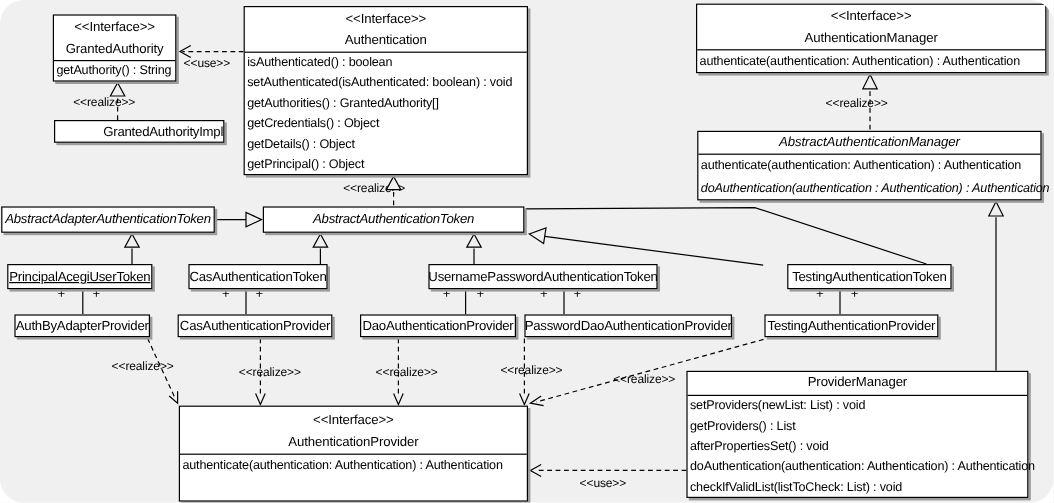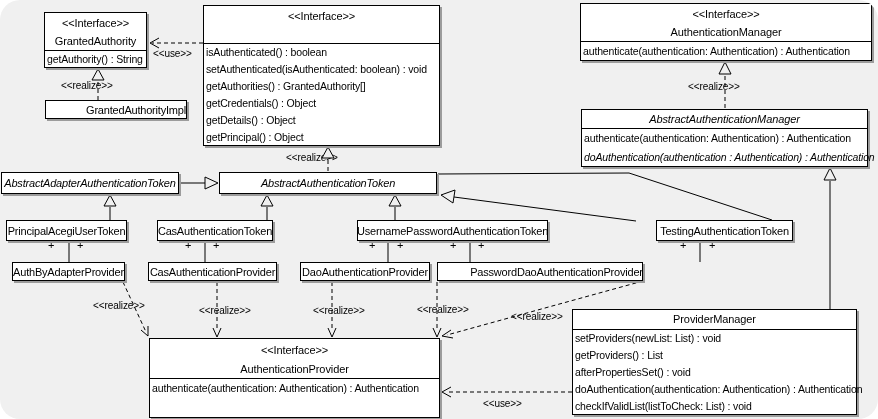--- a/index.html
+++ b/index.html
@@ -116,20 +116,21 @@
     <div class="m" style="line-height:16px;">getAuthority() : String</div>
   </div>
 
   <div class="box single" style="left:45px;top:100px;width:100px;height:17px;padding-left:40px;">
     <span>GrantedAuthorityImpl</span>
   </div>
 
   <div class="box" style="left:203px;top:5px;width:235px;height:139px;">
     <div class="hdr" style="height:37px;">
       <span class="st">&lt;&lt;Interface&gt;&gt;</span>
+      <span class="cn">Authentication</span>
     </div>
     <div class="m">isAuthenticated() : boolean</div>
     <div class="m">setAuthenticated(isAuthenticated: boolean) : void</div>
     <div class="m">getAuthorities() : GrantedAuthority[]</div>
     <div class="m">getCredentials() : Object</div>
     <div class="m">getDetails() : Object</div>
     <div class="m">getPrincipal() : Object</div>
   </div>
 
   <div class="box" style="left:580px;top:3px;width:290px;height:56px;">
@@ -149,21 +150,21 @@
   </div>
 
   <div class="box single" style="left:1px;top:172px;width:176px;height:20px;">
     <span class="it">AbstractAdapterAuthenticationToken</span>
   </div>
 
   <div class="box single" style="left:219px;top:172px;width:216px;height:20px;">
     <span class="it">AbstractAuthenticationToken</span>
   </div>
 
-  <div class="box single" style="left:6px;top:220px;width:119px;height:19px;">
+  <div class="box single" style="left:6px;top:220px;width:119px;height:19px;text-decoration:underline;">
     <span>PrincipalAcegiUserToken</span>
   </div>
   <div class="box single" style="left:157px;top:220px;width:114px;height:19px;">
     <span>CasAuthenticationToken</span>
   </div>
   <div class="box single" style="left:357px;top:220px;width:189px;height:19px;">
     <span>UsernamePasswordAuthenticationToken</span>
   </div>
   <div class="box single" style="left:636px;top:220px;width:135px;height:19px;margin-left:20px;">
     <span>TestingAuthenticationToken</span>
@@ -171,22 +172,25 @@
 
   <div class="box single" style="left:12px;top:262px;width:111px;height:17px;">
     <span>AuthByAdapterProvider</span>
   </div>
   <div class="box single" style="left:148px;top:262px;width:127px;height:17px;">
     <span>CasAuthenticationProvider</span>
   </div>
   <div class="box single" style="left:300px;top:262px;width:128px;height:17px;">
     <span>DaoAuthenticationProvider</span>
   </div>
-  <div class="box single" style="left:437px;top:262px;width:171px;height:17px;padding-left:33px;">
+  <div class="box single" style="left:437px;top:262px;width:171px;height:17px;">
     <span>PasswordDaoAuthenticationProvider</span>
+  </div>
+  <div class="box single" style="left:637px;top:262px;width:143px;height:17px;">
+    <span>TestingAuthenticationProvider</span>
   </div>
 
   <div class="box" style="left:149px;top:338px;width:289px;height:78px;">
     <div class="hdr" style="height:39px;">
       <span class="st" style="line-height:19px;padding-top:2px;">&lt;&lt;Interface&gt;&gt;</span>
       <span class="cn" style="line-height:18px;">AuthenticationProvider</span>
     </div>
     <div class="m" style="line-height:19px;height:19px;">authenticate(authentication: Authentication) : Authentication</div>
   </div>
 

